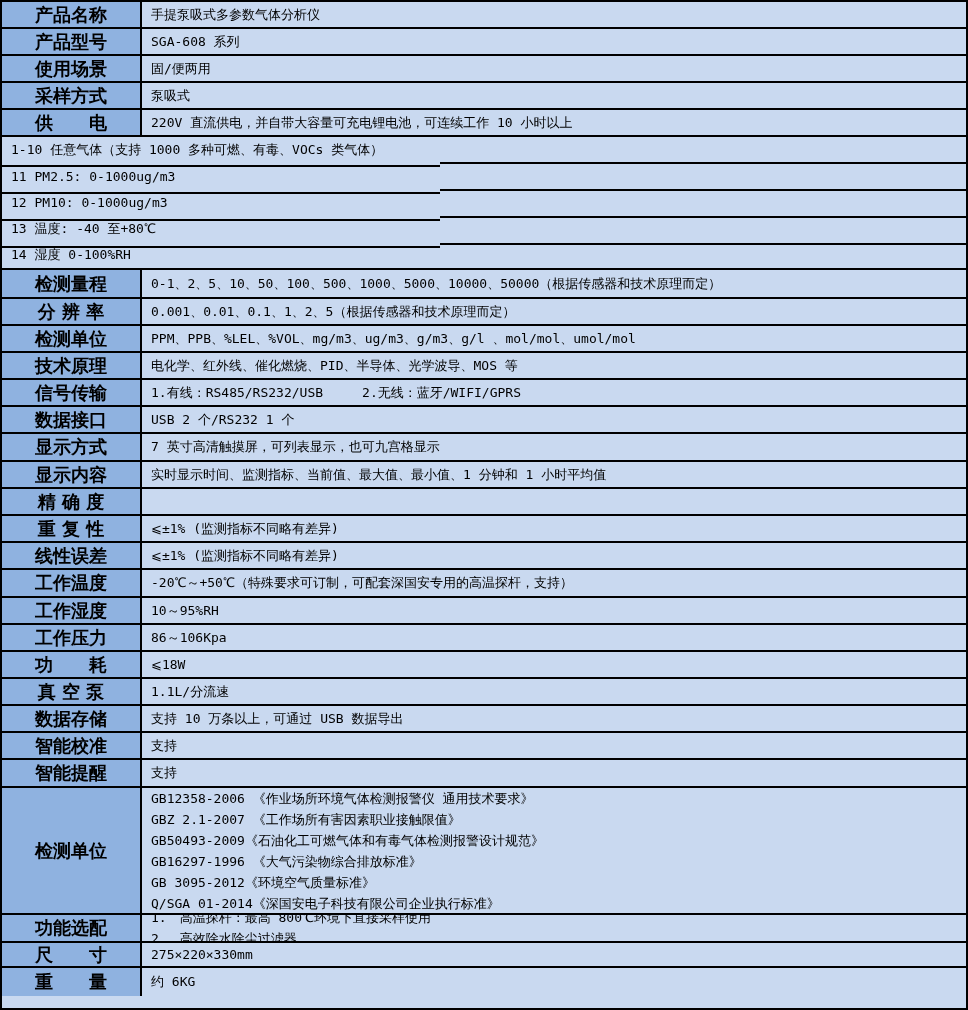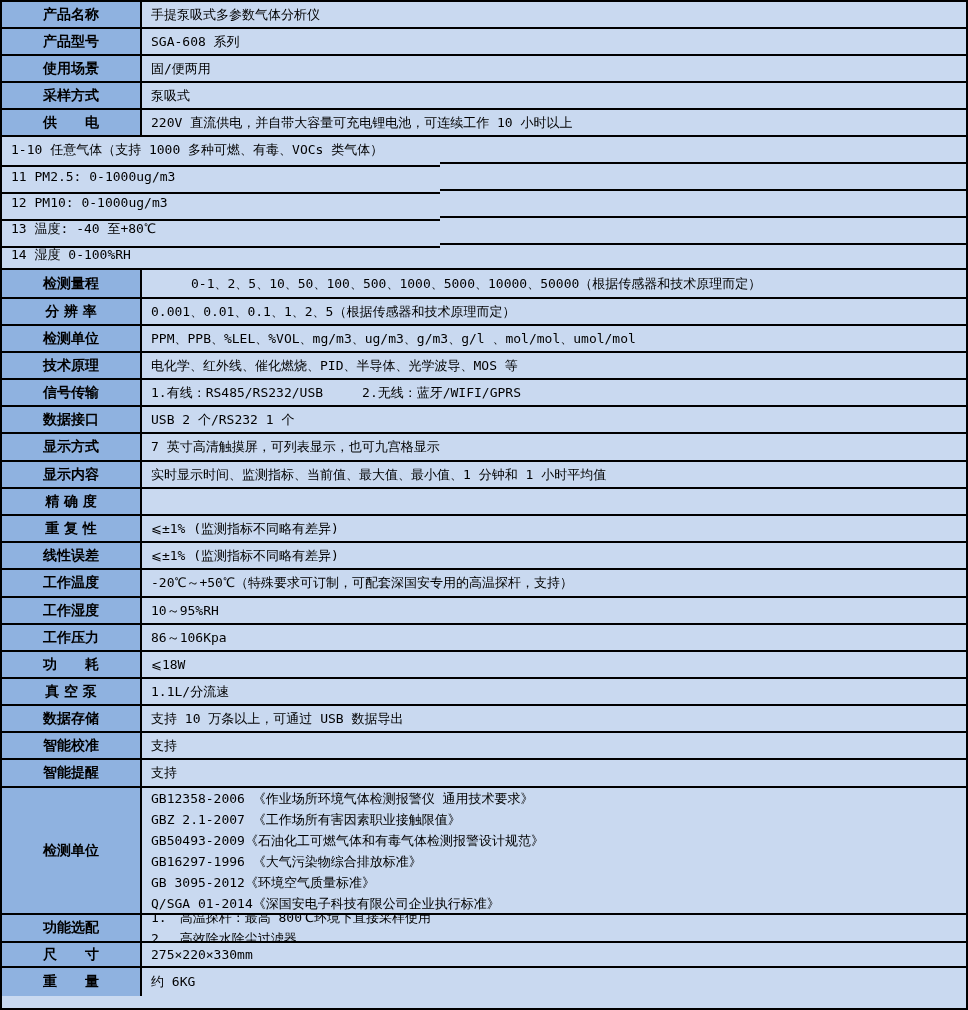--- a/index.html
+++ b/index.html
@@ -14,38 +14,38 @@
     flex-direction: column;
     font-family: "DejaVu Sans Mono", monospace;
     color: #000;
   }
   .row {
     display: flex;
     flex: 0 0 auto;
     height: 27px;
     border-bottom: 2px solid #000;
   }
-  .row.r29 { height: 29px; gap: 40px; }
+  .row.r29 { height: 29px; }
   .row.r28 { height: 28px; }
   .row.r25 { height: 25px; }
   .row.rmon { height: 133px; }
   .row.rstd { height: 127px; }
   .row.ropt { height: 28px; }
   .row.last { border-bottom: none; }
   .label-cell {
     flex: 0 0 140px;
     width: 140px;
     background: #8fb2e0;
     border-right: 2px solid #000;
     display: flex;
     align-items: center;
     justify-content: center;
     font-family: "DejaVu Sans", sans-serif;
     font-weight: 700;
-    font-size: 14px;
+    font-size: 18px;
     text-align: center;
     white-space: pre;
   }
   .value-cell {
     flex: 1 1 auto;
     display: flex;
     align-items: center;
     padding: 0 9px;
     font-size: 13px;
     white-space: pre;

